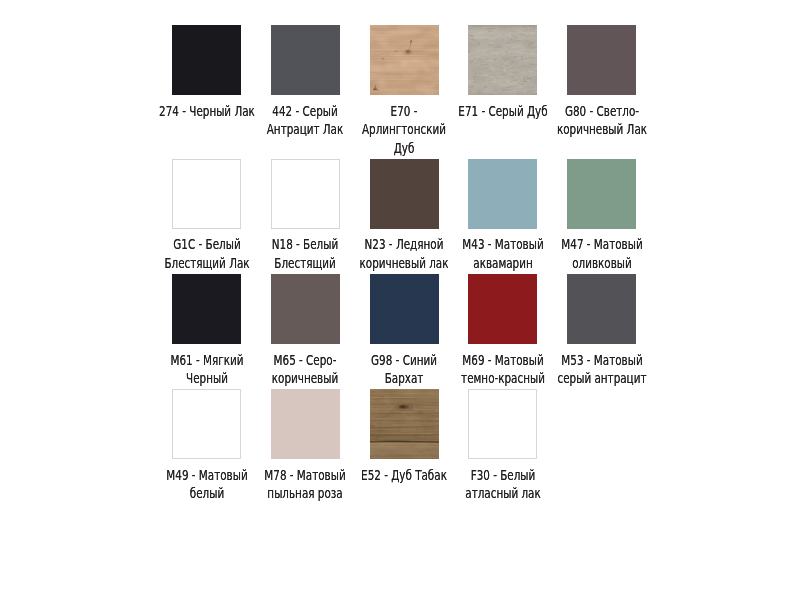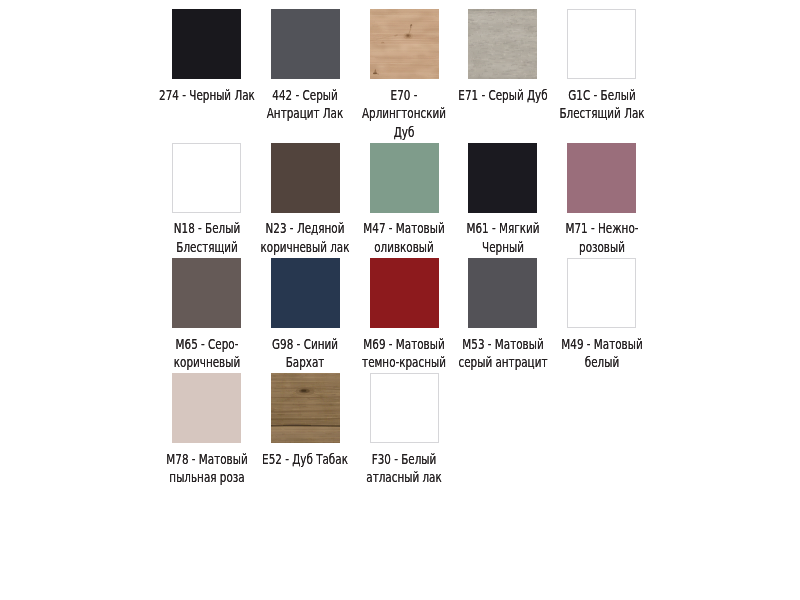--- a/index.html
+++ b/index.html
@@ -1,19 +1,19 @@
 <!DOCTYPE html>
 <html lang="ru"><head>
 <meta charset="utf-8">
 <style>
   html,body{margin:0;padding:0;}
   body{width:800px;height:600px;background:#fff;overflow:hidden;
        font-family:"DejaVu Sans Condensed","DejaVu Sans",sans-serif;
        color:#231f20;}
-  #grid{position:absolute;left:172px;top:9px;display:grid;
+  #grid{position:absolute;left:172px;top:25px;display:grid;
         grid-template-columns:repeat(5,69px);
         column-gap:29.75px;row-gap:2.25px;}
   .cell{width:69px;}
   .sw{position:relative;width:69px;height:70px;overflow:hidden;}
   .sw.light{box-shadow:inset 0 0 0 1px #d6d6d9;}
   .sw svg{position:absolute;left:0;top:0;width:69px;height:70px;display:block;}
   .cap{position:relative;top:0.7px;margin-top:6.0px;width:114px;margin-left:-22.5px;text-align:center;
        font-size:13.5px;line-height:18.5px;color:#231f20;
        transform:scaleX(0.855) translateZ(0);transform-origin:50% 0;
        text-shadow:0 0 0.28px rgba(35,31,32,0.85);}
@@ -1408,42 +1408,46 @@
             <path d="M-3 53.0 C18 52.4 44 53.7 72 53.0" stroke="#8b847b" stroke-width="1.1" fill="none" opacity="0.16"></path>
             <path d="M-3 63.0 C18 62.4 44 63.7 72 63.0" stroke="#8b847b" stroke-width="1.1" fill="none" opacity="0.14"></path>
           </g>
           <rect width="69" height="2.0" fill="#989287" opacity="0.26"></rect>
           <rect y="68.0" width="69" height="2.0" fill="#a19b91" opacity="0.20"></rect>
         </svg>
       </div>
     <div class="cap">E71 - Серый Дуб</div>
   </div>
   <div class="cell">
+    <div class="sw" style="background: rgb(97, 85, 87);"></div>
+    <div class="cap">G80 - Светло-коричневый Лак</div>
+  </div>
+  <div class="cell">
     <div class="sw light" style="background: rgb(255, 255, 255);"></div>
     <div class="cap">G1C - Белый Блестящий Лак</div>
   </div>
   <div class="cell">
     <div class="sw light" style="background: rgb(255, 255, 255);"></div>
     <div class="cap">N18 - Белый Блестящий</div>
   </div>
   <div class="cell">
     <div class="sw" style="background: rgb(82, 68, 61);"></div>
     <div class="cap">N23 - Ледяной коричневый лак</div>
   </div>
   <div class="cell">
+    <div class="sw" style="background: rgb(142, 174, 186);"></div>
+    <div class="cap">M43 - Матовый аквамарин</div>
+  </div>
+  <div class="cell">
     <div class="sw" style="background: rgb(127, 156, 139);"></div>
     <div class="cap">M47 - Матовый оливковый</div>
   </div>
   <div class="cell">
     <div class="sw" style="background: rgb(27, 26, 32);"></div>
     <div class="cap">M61 - Мягкий Черный</div>
-  </div>
-  <div class="cell">
-    <div class="sw" style="background: rgb(154, 110, 123);"></div>
-    <div class="cap">M71 - Нежно-розовый</div>
   </div>
   <div class="cell">
     <div class="sw" style="background: rgb(101, 90, 87);"></div>
     <div class="cap">M65 - Серо-коричневый</div>
   </div>
   <div class="cell">
     <div class="sw" style="background: rgb(39, 55, 79);"></div>
     <div class="cap">G98 - Синий Бархат</div>
   </div>
   <div class="cell">

